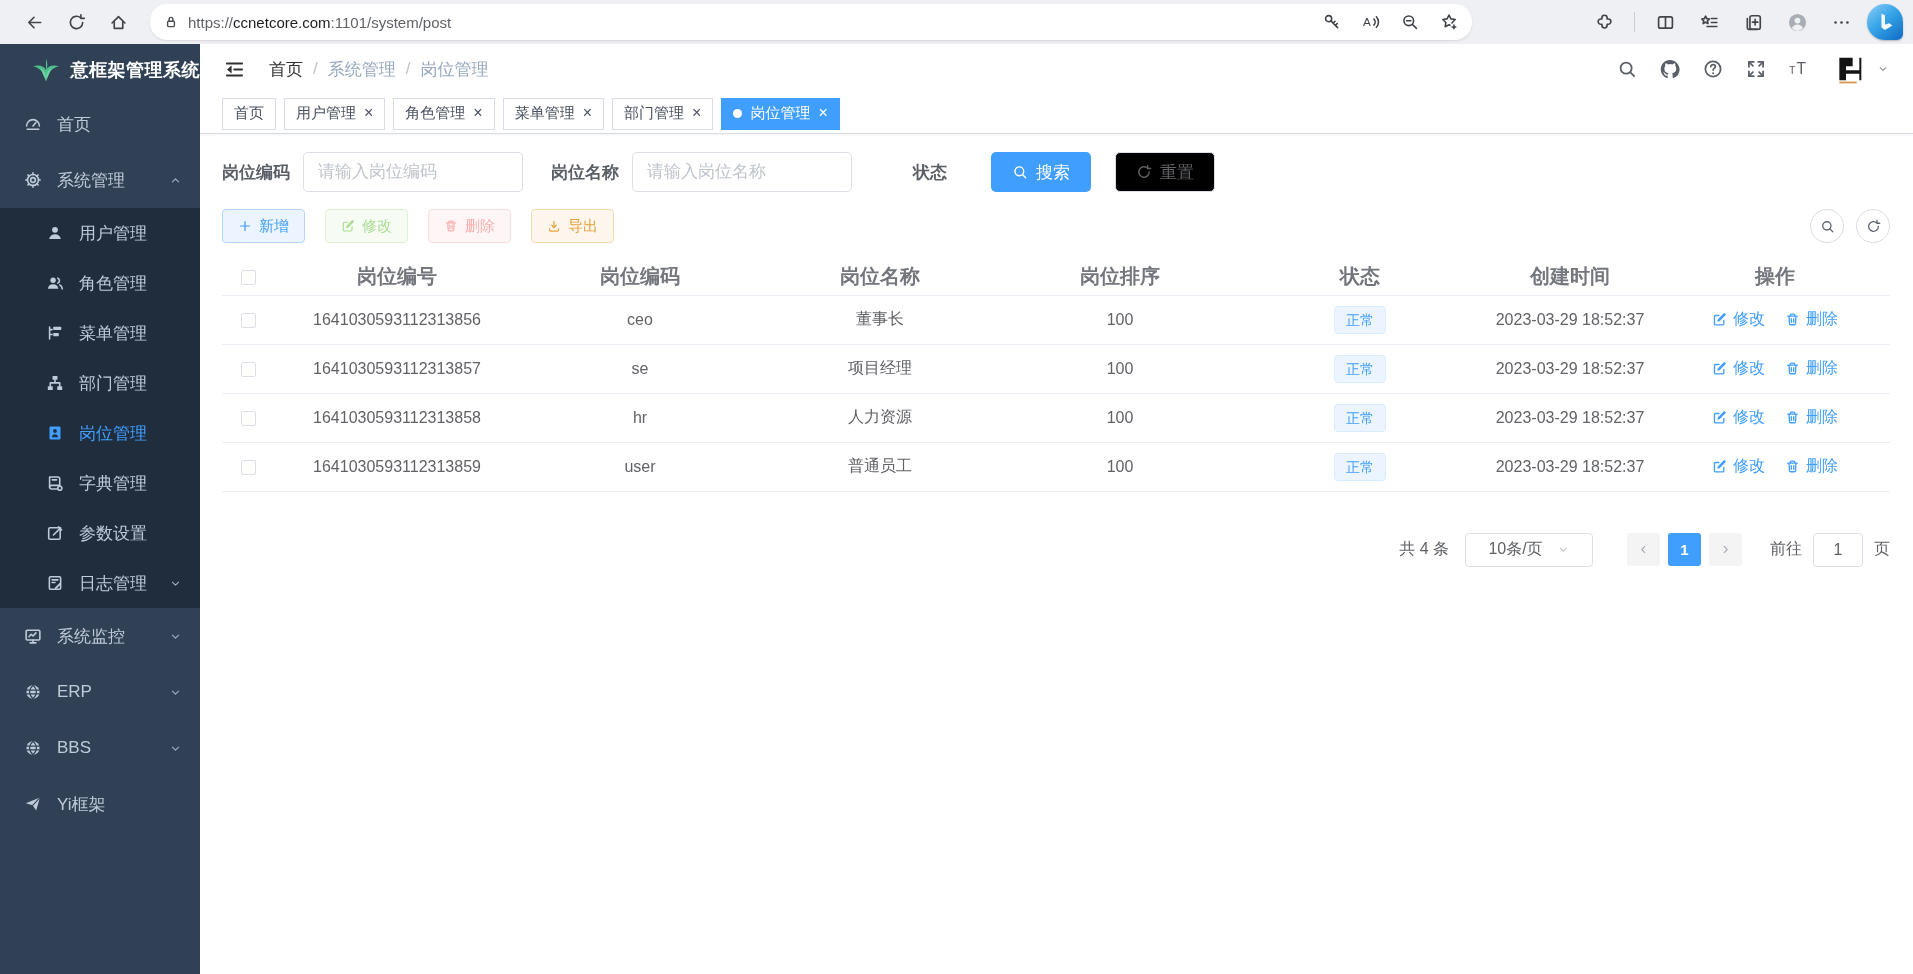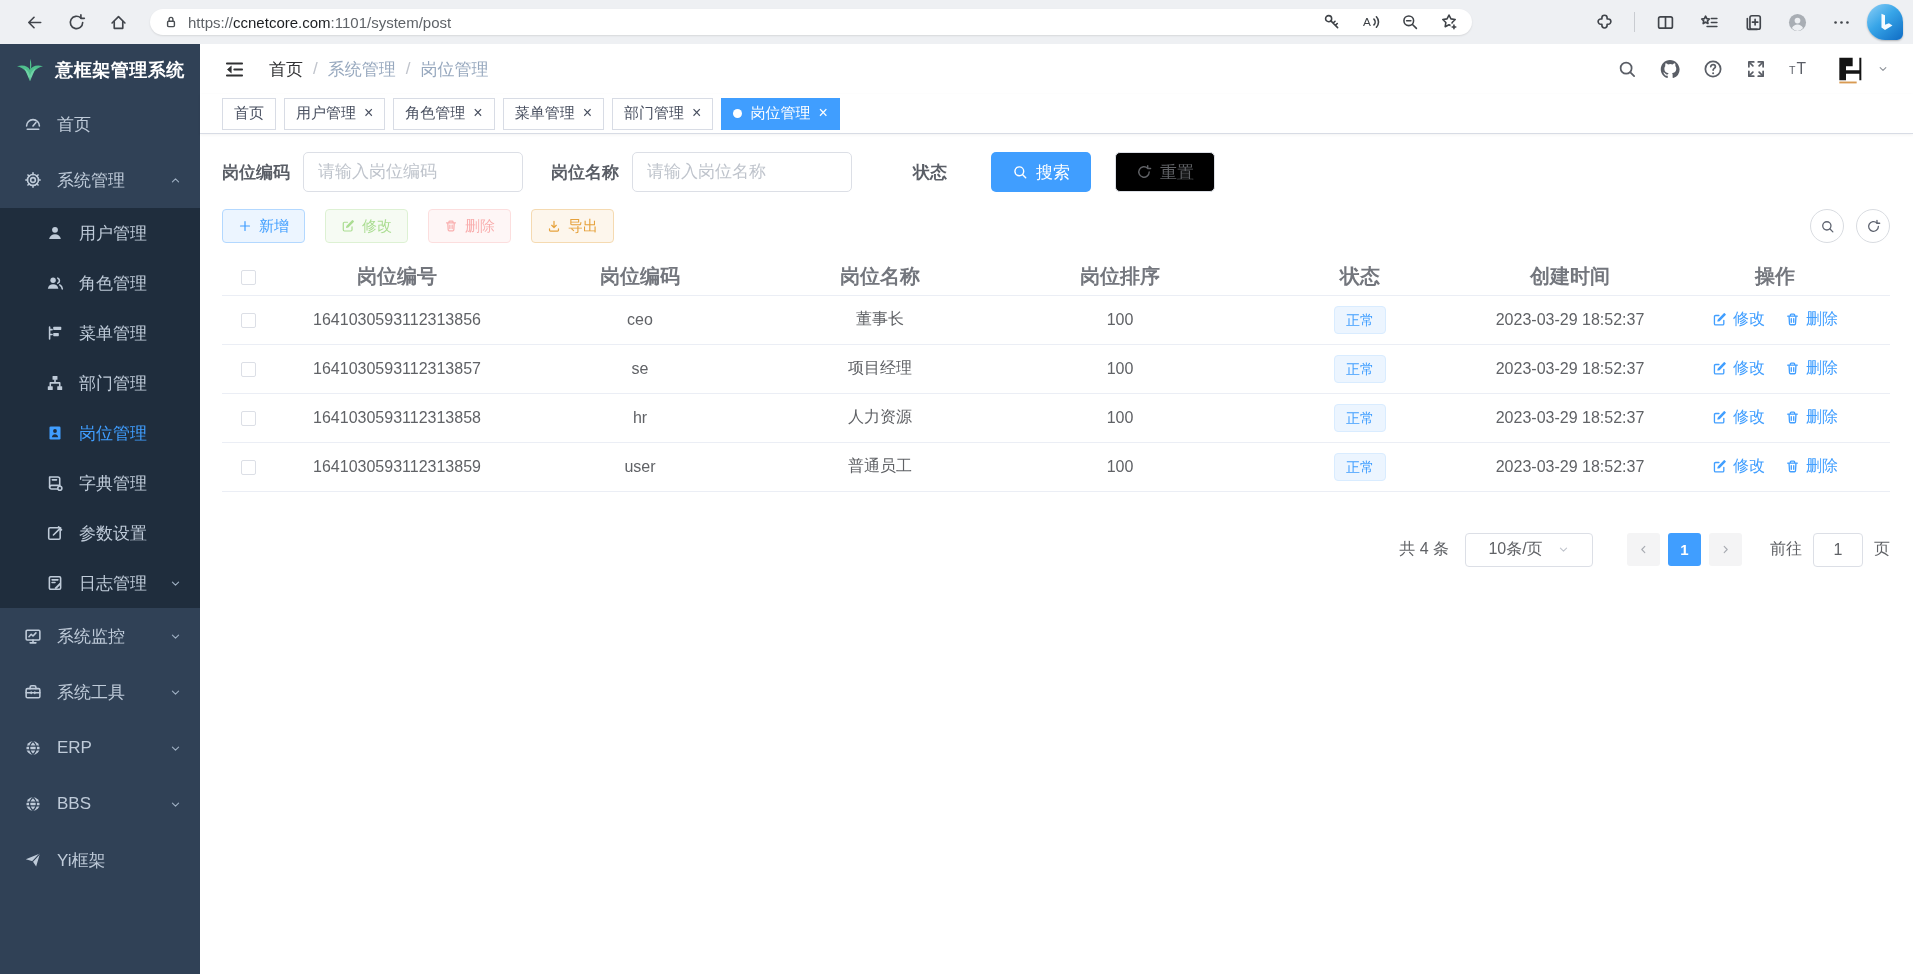--- a/index.html
+++ b/index.html
@@ -5,35 +5,35 @@
   * { margin:0; padding:0; box-sizing:border-box; }
   html,body { width:1913px; height:974px; overflow:hidden;
     font-family:"Liberation Sans","DejaVu Sans",sans-serif; background:#fff; }
   svg { display:block; }
   .ic { width:16px; height:16px; }
 
   
   .bbar { height:44px; background:#eef0f3; display:flex; align-items:center; padding:0 10px 0 16px; gap:6px; }
   .bicon { width:36px; height:34px; display:flex; align-items:center; justify-content:center; border-radius:6px; color:#41454b; flex:0 0 auto; cursor:pointer; }
   .bicon svg { width:19px; height:19px; }
-  .url { height:26px; flex:0 1 1322px; background:#fff; border-radius:17px; display:flex; align-items:center; padding:0 8px 0 13px; gap:9px; box-shadow:0 1px 2px rgba(0,0,0,.10); margin-left:8px; cursor:text; }
+  .url { height:36px; flex:0 1 1322px; background:#fff; border-radius:17px; display:flex; align-items:center; padding:0 8px 0 13px; gap:9px; box-shadow:0 1px 2px rgba(0,0,0,.10); margin-left:8px; cursor:text; }
   .url .lock { color:#4a4e53; }
   .urltext { font-size:15px; color:#5f6368; flex:1; white-space:nowrap; overflow:hidden; }
   .urltext b { color:#1c1e21; font-weight:400; }
   .pillic { width:30px; height:28px; display:flex; align-items:center; justify-content:center; color:#3e4247; border-radius:5px; cursor:pointer; }
   .pillic svg { width:18px; height:18px; }
   .bright { margin-left:auto; display:flex; align-items:center; gap:8px; }
   .vsep { width:1px; height:20px; background:#c9ccd1; margin:0 4px; }
   .bing { width:36px; height:36px; border-radius:50% 50% 6px 50%; background:linear-gradient(140deg,#8fd0f6 0%,#37a5e8 45%,#0f6cc4 100%); display:flex; align-items:center; justify-content:center; box-shadow:0 1px 2px rgba(0,0,0,.25); }
   .bing svg { width:22px; height:22px; }
 
   
   .app { display:flex; height:930px; }
   .sidebar { width:200px; background:#304156; color:#bfcbd9; flex:0 0 auto; overflow:hidden; }
-  .logo { height:52px; display:flex; align-items:center; justify-content:center; gap:10px; }
+  .logo { height:52px; display:flex; align-items:center; justify-content:flex-end; gap:10px; }
   .logo svg { width:30px; height:26px; }
   .logo-title { color:#fff; font-weight:700; font-size:18px; letter-spacing:.5px; }
   .m-item { height:56px; display:flex; align-items:center; padding:0 18px 0 24px; gap:15px; font-size:17px; cursor:pointer; }
   .m-item.l2 { height:50px; background:#1f2d3d; padding-left:46px; }
   .m-item .mic { width:18px; height:18px; flex:0 0 auto; }
   .m-item .mic svg { width:18px; height:18px; }
   .m-item.active { color:#409eff; }
   .m-arrow { margin-left:auto; color:#9fb0c3; }
   .m-arrow svg { width:13px; height:13px; }
 
@@ -357,34 +357,20 @@
         </div>
         <div class="m-item">
           <span class="mic">
             <svg class="ic" viewBox="0 0 16 16" fill="none" stroke="currentColor" stroke-width="1.4" stroke-linecap="round" stroke-linejoin="round">
               <rect x="1.9" y="2.9" width="12.2" height="8.6" rx="1"></rect>
               <path d="M5.4 14.1h5.2M8 11.5v2.6"></path>
               <path d="m4.4 8.6 2-2.1 1.6 1.5 2.6-2.8"></path>
             </svg>
           </span>
           <span class="m-label">系统监控</span>
-          <span class="m-arrow">
-            <svg class="ic" viewBox="0 0 16 16" fill="none" stroke="currentColor" stroke-width="1.4" stroke-linecap="round" stroke-linejoin="round">
-              <path d="m4.2 6.2 3.8 3.7 3.8-3.7"></path>
-            </svg>
-          </span>
-        </div>
-        <div class="m-item">
-          <span class="mic">
-            <svg class="ic" viewBox="0 0 16 16" fill="none" stroke="currentColor" stroke-width="1.4" stroke-linecap="round" stroke-linejoin="round">
-              <rect x="1.9" y="5" width="12.2" height="8.1" rx="1.2"></rect>
-              <path d="M5.4 5V3.9a1.4 1.4 0 0 1 1.4-1.4h2.4a1.4 1.4 0 0 1 1.4 1.4V5M1.9 8.6h12.2M6.4 8v1.4M9.6 8v1.4"></path>
-            </svg>
-          </span>
-          <span class="m-label">系统工具</span>
           <span class="m-arrow">
             <svg class="ic" viewBox="0 0 16 16" fill="none" stroke="currentColor" stroke-width="1.4" stroke-linecap="round" stroke-linejoin="round">
               <path d="m4.2 6.2 3.8 3.7 3.8-3.7"></path>
             </svg>
           </span>
         </div>
         <div class="m-item">
           <span class="mic">
             <svg class="ic" viewBox="0 0 16 16" fill="none" stroke="currentColor" stroke-width="1.4" stroke-linecap="round" stroke-linejoin="round">
               <circle cx="8" cy="8" r="5.9" fill="currentColor" stroke="none"></circle>

